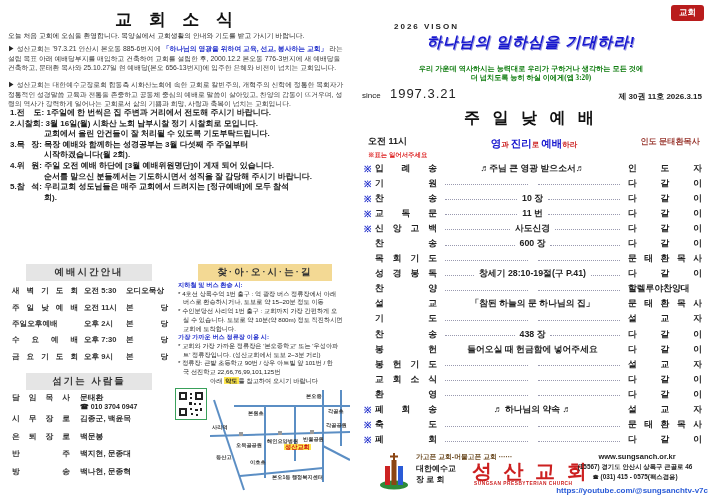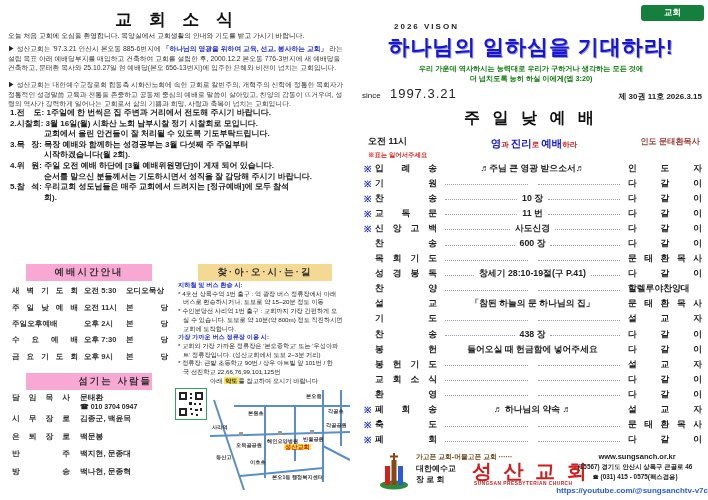--- a/index.html
+++ b/index.html
@@ -12,29 +12,29 @@
   .lp-title{left:0;top:8px;width:354px;text-align:center;font-size:17px;font-weight:bold;letter-spacing:6px;color:#111;}
   .lp-intro{left:8px;top:31px;width:340px;font-size:6.8px;line-height:9px;color:#222;}
   .lp-para{left:8px;top:44px;width:340px;font-size:6.8px;line-height:9.6px;color:#333;}
   .lp-para2{top:80px;}
   .q-blue{color:#2230cc;font-weight:bold;}
   .arrow{color:#222;}
   .notices{left:10px;top:108px;width:340px;font-size:8px;line-height:10.6px;font-weight:bold;color:#222;}
   .notices .line{white-space:pre-wrap;display:block;}
   .notices .ind{padding-left:34px;}
 
-  .yellow-hdr{background:#f9a8d4;color:#333;font-weight:bold;text-align:center;font-size:9.5px;padding:2px 0;letter-spacing:2px;}
+  .yellow-hdr{background:#e5e5e5;color:#333;font-weight:bold;text-align:center;font-size:9.5px;padding:2px 0;letter-spacing:2px;}
   #wt-header{left:26px;top:264px;width:126px;}
   #wt-rows{left:12px;top:283px;width:162px;font-size:7.6px;font-weight:bold;color:#333;}
   .wt-row{display:flex;height:16.4px;align-items:center;}
   .wt-name{display:inline-block;width:66px;text-align:justify;text-align-last:justify;}
   .wt-time{display:inline-block;width:48px;text-align:left;padding-left:6px;}
   .wt-place{display:inline-block;width:42px;text-align:justify;text-align-last:justify;}
 
-  #serve-header{left:26px;top:373px;width:126px;text-align:right;}
+  #serve-header{left:26px;top:373px;width:126px;}
   #serve-rows{left:12px;top:392px;width:162px;font-size:7.8px;font-weight:bold;color:#333;}
   .sv-row{display:flex;min-height:15.5px;align-items:flex-start;margin-bottom:2px;}
   .sv-role{display:inline-block;width:58px;text-align:justify;text-align-last:justify;flex:none;}
   .sv-val{padding-left:10px;}
   .sv-extra{display:block;font-size:7px;color:#222;}
 
   #dir-header{left:198px;top:264px;width:134px;background:#f3d994;}
   #dir-lines{left:178px;top:281px;width:172px;font-size:6.2px;line-height:8.7px;color:#222;}
   .dir-line{display:block;white-space:pre-wrap;}
   .dir-head{color:#2230cc;font-weight:bold;}
@@ -42,25 +42,25 @@
   #map-caption{left:178px;top:377px;width:172px;font-size:6.2px;color:#222;text-align:center;}
   .hl{background:#ffe84d;font-weight:bold;padding:0 1px;}
 
   #qr{left:175px;top:388px;width:32px;height:32px;}
   #map{left:210px;top:386px;width:140px;height:110px;}
   .map-label{position:absolute;font-size:5.2px;color:#333;font-weight:bold;white-space:nowrap;line-height:6px;}
   .map-church{color:#cc1111;font-size:6.2px;background:#ffe84d;padding:0 1px;}
 
   
   #page-right{left:354px;top:0;width:354px;height:500px;}
-  #corner-badge{right:4px;top:5px;background:#15803d;color:#fff;font-size:8.5px;font-weight:bold;padding:2px 23px;border-radius:3px;}
+  #corner-badge{right:4px;top:5px;background:#b91c1c;color:#fff;font-size:8.5px;font-weight:bold;padding:2px 8px;border-radius:3px;}
   .rp-vision{left:40px;top:22px;font-size:8px;letter-spacing:2px;color:#222;font-weight:bold;}
-  .rp-title{left:0;top:33px;width:354px;text-align:center;font-size:21px;font-weight:900;color:#1717cf;letter-spacing:1px;text-shadow:1px 1px 0 #9a9ae0;}
+  .rp-title{left:0;top:33px;width:354px;text-align:center;font-size:15px;font-weight:900;color:#1717cf;letter-spacing:1px;text-shadow:1px 1px 0 #9a9ae0;font-style:italic;}
   .rp-verse{left:0;width:354px;text-align:center;color:#0b7a0b;font-size:7.2px;font-weight:bold;line-height:9.5px;}
-  .rp-verse1{top:64px;} .rp-verse2{top:73.5px;}
+  .rp-verse1{top:64px;} .rp-verse2{top:73.5px;font-family:Liberation Serif, serif;}
   .rp-since{left:8px;top:86px;font-size:8px;color:#222;}
   .rp-since b{font-size:13px;font-weight:normal;letter-spacing:1px;margin-left:7px;}
   .rp-issue{right:6px;top:91px;font-size:8px;font-weight:bold;color:#222;margin-left:44px;}
   .rp-service-title{left:0;top:108px;width:354px;text-align:center;font-size:16px;font-weight:bold;letter-spacing:4px;color:#111;}
   .rp-time{left:14px;top:135px;font-size:9px;font-weight:bold;color:#222;}
   #theme{left:90px;top:133px;width:180px;text-align:center;}
   #theme .big{color:#1717cf;font-weight:900;font-size:10.5px;}
   #theme .small{color:#cc2222;font-weight:bold;font-size:7.5px;}
   .rp-leader{right:8px;top:136px;font-size:8.2px;font-weight:bold;color:#99372f;}
   .rp-stand{left:14px;top:151px;font-size:6.4px;font-weight:bold;color:#d22;}

